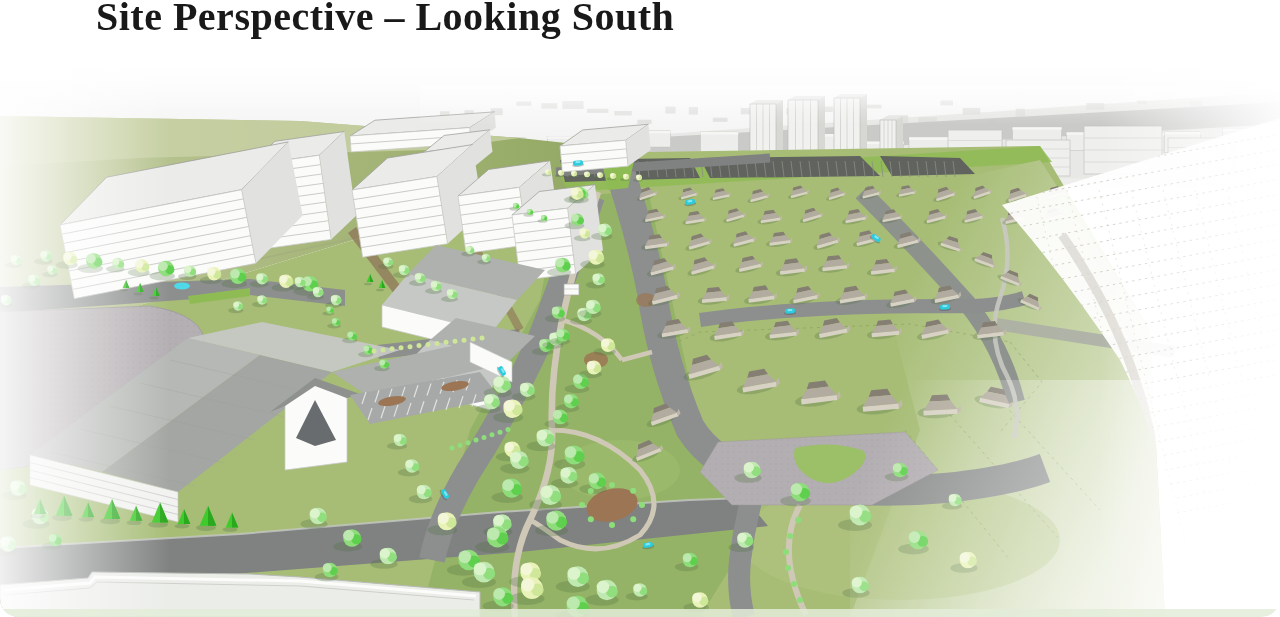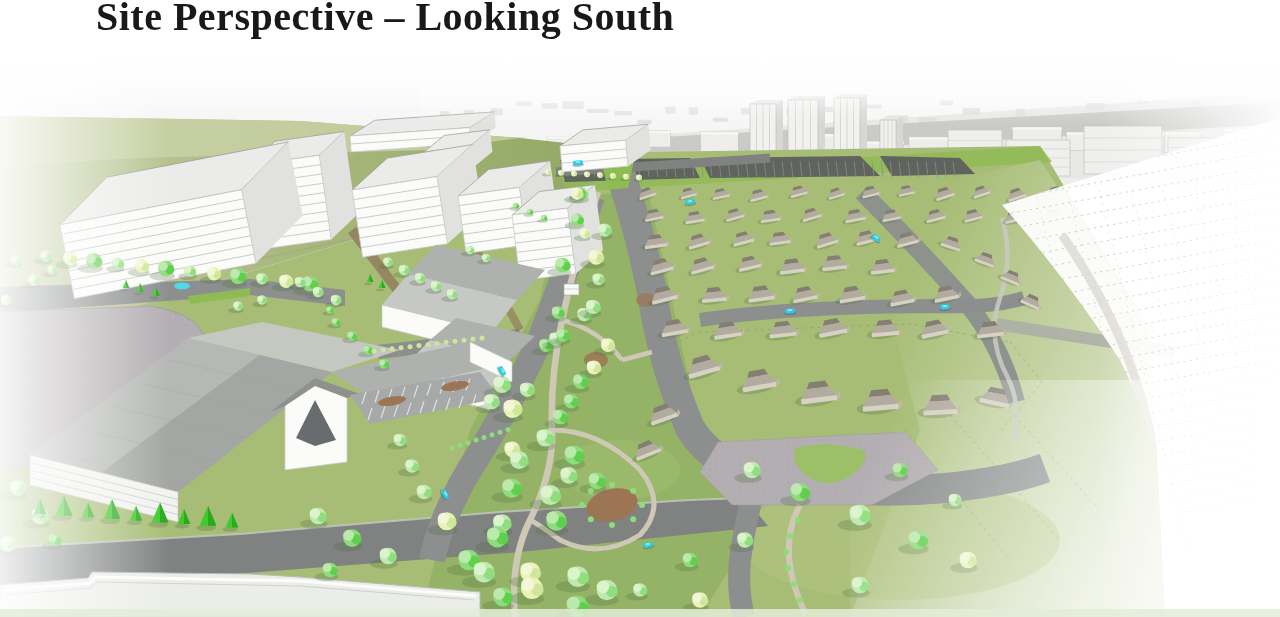--- a/index.html
+++ b/index.html
@@ -1,17 +1,17 @@
 <!DOCTYPE html>
 <html><head>
 <meta charset="utf-8">
 <style>
   html,body{margin:0;padding:0;background:#ffffff;}
   .page{position:relative;width:1280px;height:617px;background:#ffffff;overflow:hidden;
-        font-family:"Liberation Serif",serif;}
+        font-family:"Liberation Serif",serif;border-radius:19px;}
   .slide-title{position:absolute;left:96px;top:-7px;margin:0;
         font-family:"Liberation Serif",serif;font-weight:700;font-size:40px;
         letter-spacing:.5px;color:#191919;white-space:nowrap;}
   #scene{position:absolute;left:0;top:0;width:1280px;height:617px;display:block;}
 </style>
 </head>
 <body>
 
 <div class="page">
   <h1 class="slide-title">Site Perspective – Looking South</h1>

